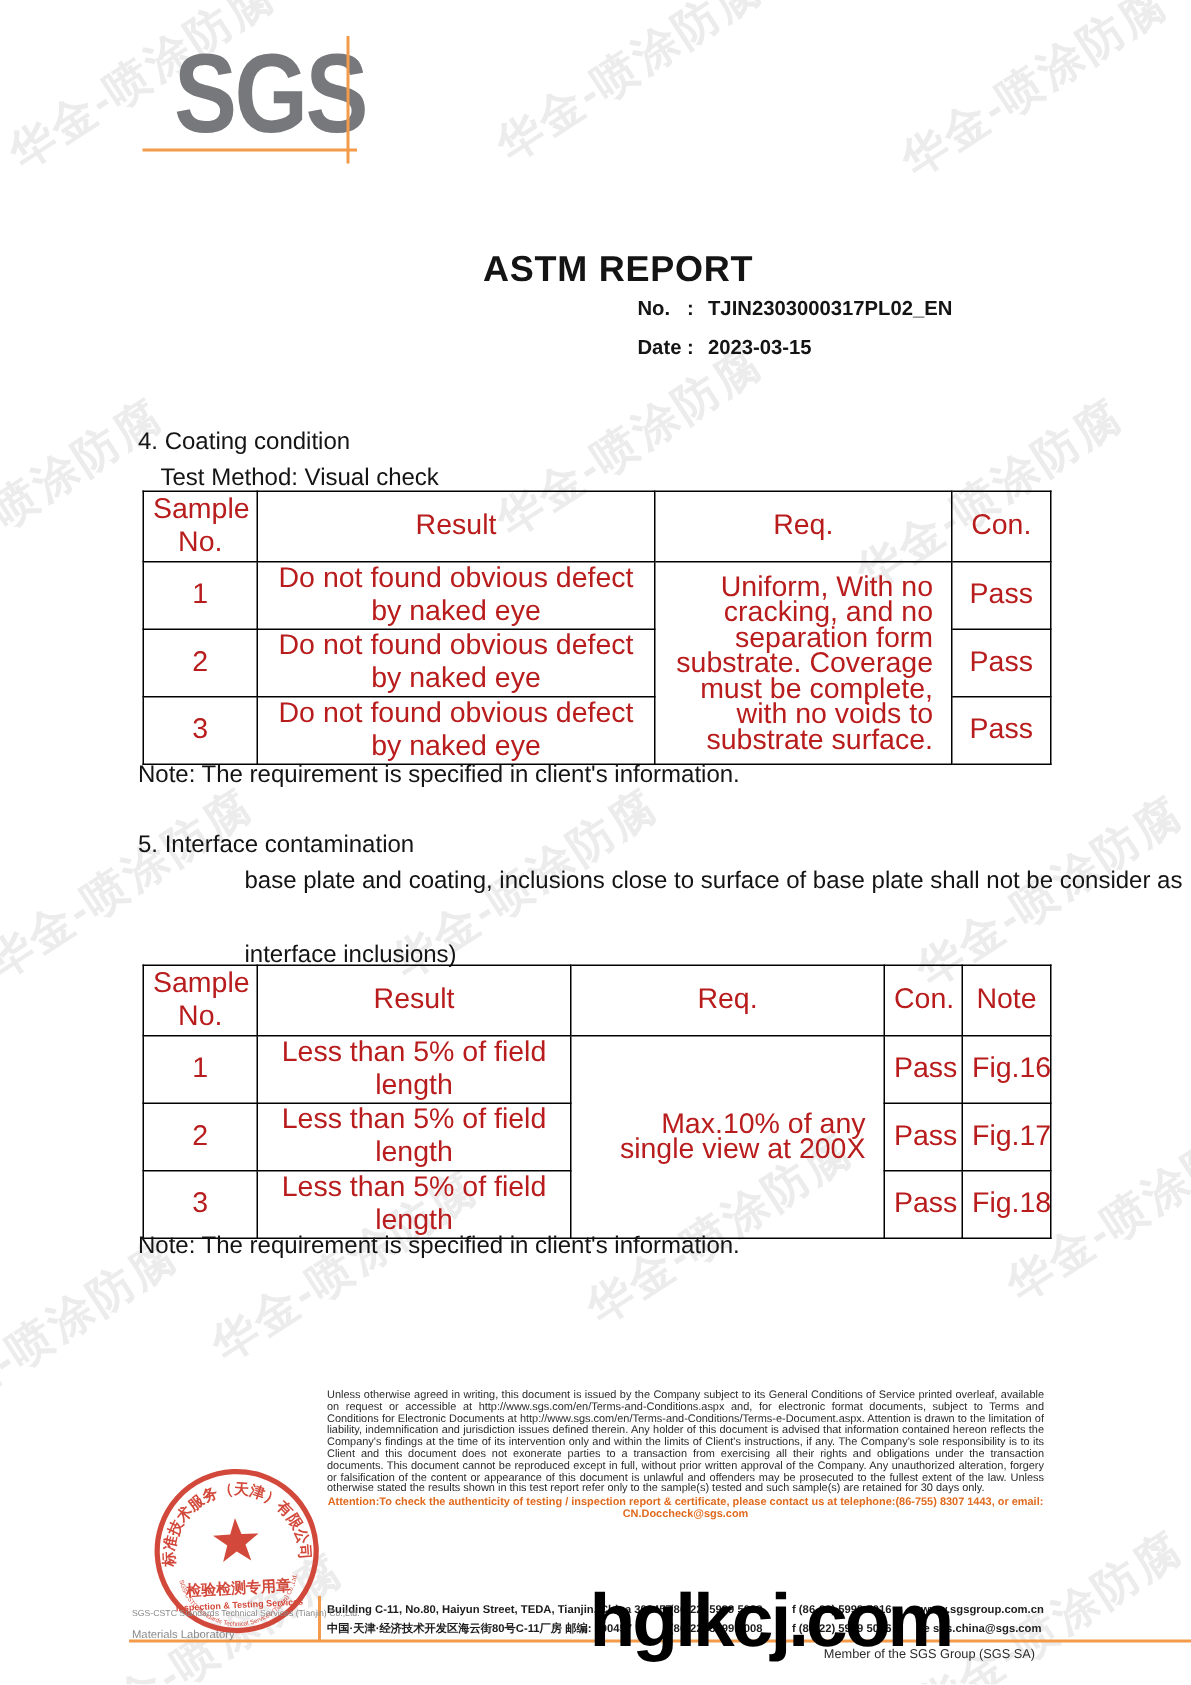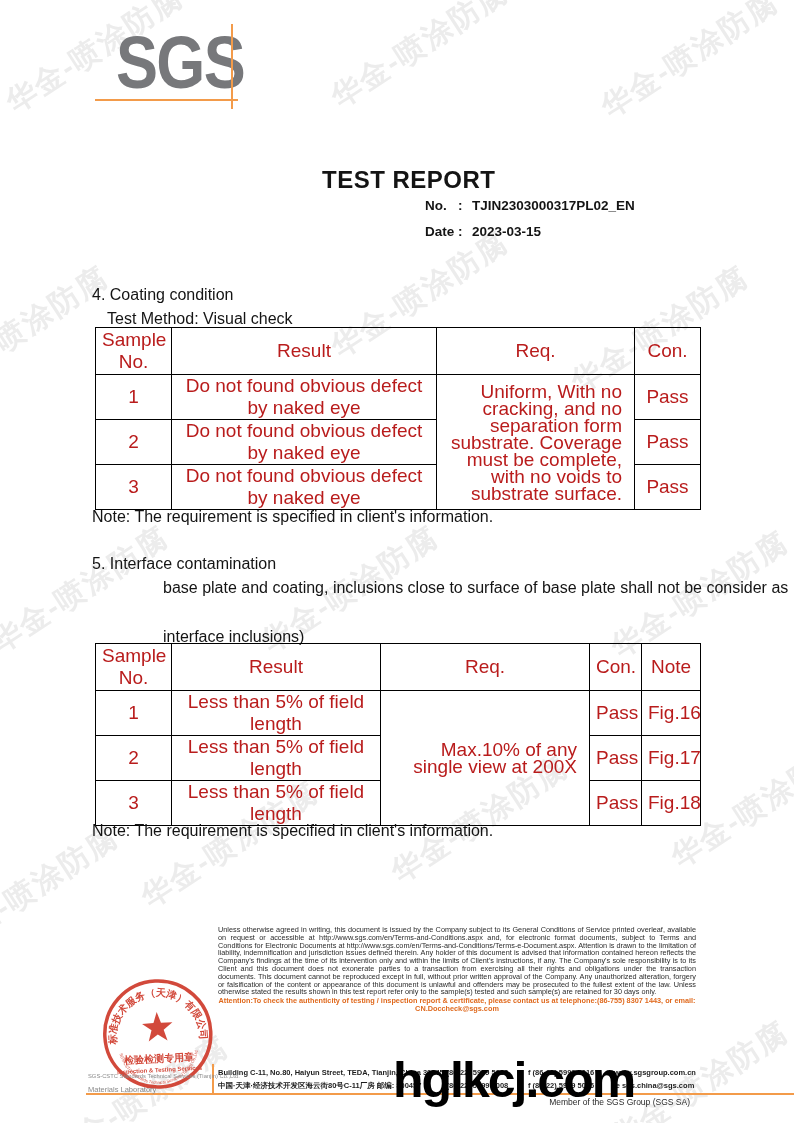--- a/index.html
+++ b/index.html
@@ -87,21 +87,21 @@
       <span class="wm" style="left: 140px; top: 1100px;">华金-喷涂防腐</span>
       <span class="wm" style="left: 700px; top: 1085px;">华金-喷涂防腐</span>
     </div>
 
   <div class="content">
 
     <div class="sgs-logo">SGS</div>
     <div class="sgs-hline"></div>
     <div class="sgs-vline"></div>
 
-    <div class="report-title">TEST REPORT</div>
+    <div class="report-title">ASTM REPORT</div>
     <div class="meta-block">
       <div>
         <span class="meta-label">No.   :</span><span class="meta-value">TJIN2303000317PL02_EN</span>
       </div>
       <div>
         <span class="meta-label">Date :</span><span class="meta-value">2023-03-15</span>
       </div>
     </div>
 
     <div class="abs" style="left:92px;top:286px;">4. Coating condition</div>

